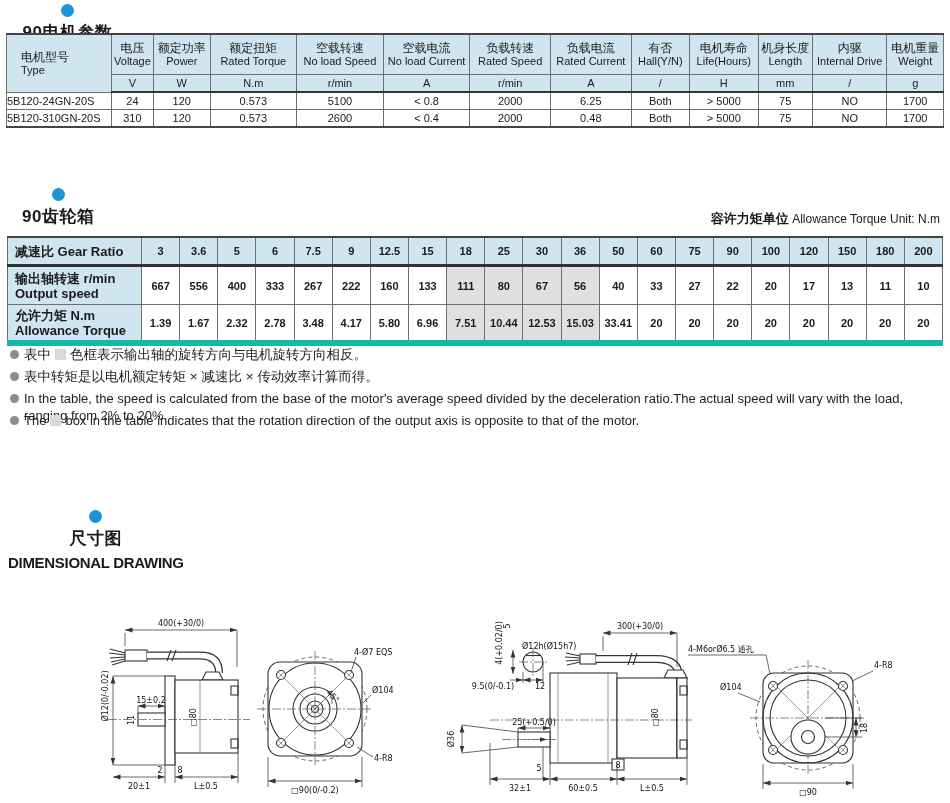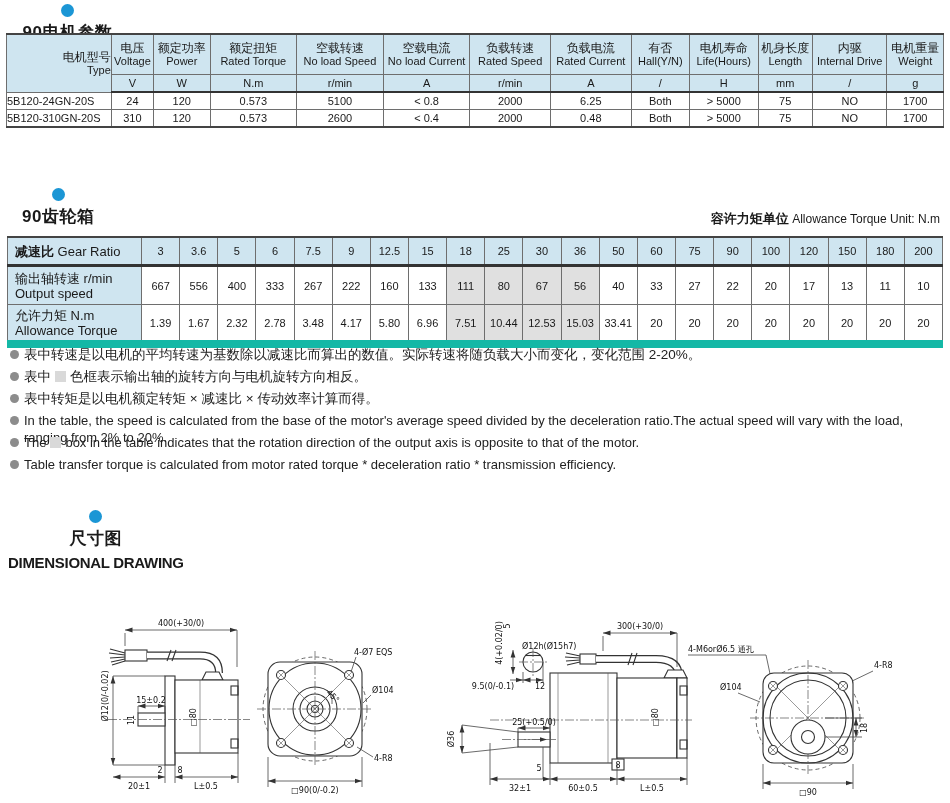--- a/index.html
+++ b/index.html
@@ -12,28 +12,28 @@
   .sec .en{font-size:15px;font-weight:bold;letter-spacing:-0.3px;margin-left:3px;}
   
   .mt{position:absolute;left:6px;top:33px;width:938px;border-collapse:collapse;table-layout:fixed;
       border-top:2px solid #444;border-bottom:2px solid #444;}
   .mt th,.mt td{border:1px solid #6e6e6e;text-align:center;padding:0;font-weight:normal;overflow:hidden;}
   .mt tr.h1 th{background:#cfe5f0;height:39px;}
   .mt tr.units td{background:#cfe5f0;height:16px;font-size:11px;border-bottom:2px solid #333;}
   .mt tr.d td{height:16px;font-size:11px;background:#fff;}
   .mt .hzh{font-size:12px;line-height:14px;}
   .mt .hen{font-size:11px;line-height:13px;}
-  .mt .typecol{text-align:right;padding-left:7px;margin-top:36px;}
+  .mt .typecol{text-align:left;padding-left:14px;margin-top:36px;}
   .mt td.typecell{text-align:left;}
   
   .unitnote{position:absolute;top:210px;right:10px;font-size:12px;}
   .unitnote b{font-size:13px;font-weight:bold;margin-left:36px;}
   
   .gt{position:absolute;left:7px;top:236px;width:936px;border-collapse:collapse;table-layout:fixed;
-      border-top:2px solid #444;border-bottom:8px solid #14b8a6;}
+      border-top:2px solid #444;border-bottom:6px solid #14b8a6;font-weight:bold;}
   .gt td{border:1px solid #6e6e6e;text-align:center;padding:0;font-size:11px;background:#fff;}
   .gt tr.gh td{background:#cfe5f0;height:26px;border-bottom:3px solid #333;}
   .gt td.rowhead{background:#cfe5f0;text-align:left;padding-left:7px;font-size:13px;line-height:15px;}
   .gt tr.r2 td{height:37px;}
   .gt tr.r3 td{height:35px;}
   .gt td.sh{background:#e0e0e0;}
   
   .notes{position:absolute;left:8px;top:346px;width:934px;}
   .note{display:flex;align-items:flex-start;height:22px;font-size:13.5px;line-height:17px;color:#222;}
   .note.en{font-size:13px;}
@@ -267,41 +267,33 @@
       <td>20</td>
       <td>20</td>
       <td>20</td>
     </tr>
   </tbody>
     </table>
 
   <div class="notes">
     <div class="note">
         <span class="nb"></span>
-        <span>表中转速是以电机的平均转速为基数除以减速比而算出的数值。实际转速将随负载大小而变化，变化范围 2-20%。</span>
-      </div>
-    <div class="note">
-        <span class="nb"></span>
         <span><span>表中</span><span class="gbox"></span><span>色框表示输出轴的旋转方向与电机旋转方向相反。</span></span>
       </div>
     <div class="note">
         <span class="nb"></span>
         <span>表中转矩是以电机额定转矩 × 减速比 × 传动效率计算而得。</span>
       </div>
     <div class="note en">
         <span class="nb"></span>
         <span>In the table, the speed is calculated from the base of the motor's average speed  divided by the deceleration ratio.The actual speed will vary with the load, ranging from 2% to 20%.</span>
       </div>
     <div class="note en">
         <span class="nb"></span>
         <span><span>The</span><span class="gbox"></span><span>box in the table indicates that the rotation direction of the output axis is opposite to that of the motor.</span></span>
-      </div>
-    <div class="note en">
-        <span class="nb"></span>
-        <span>Table transfer torque is calculated from motor rated torque * deceleration ratio * transmission efficiency.</span>
       </div>
   </div>
 
   <div class="sec" style="left:8px;top:510px;">
     <span class="dot"></span>
     <span class="zh">尺寸图</span>
     <span class="en" style="margin-left:0;">DIMENSIONAL DRAWING</span>
   </div>
 
   <svg width="0" height="0" style="position:absolute">

